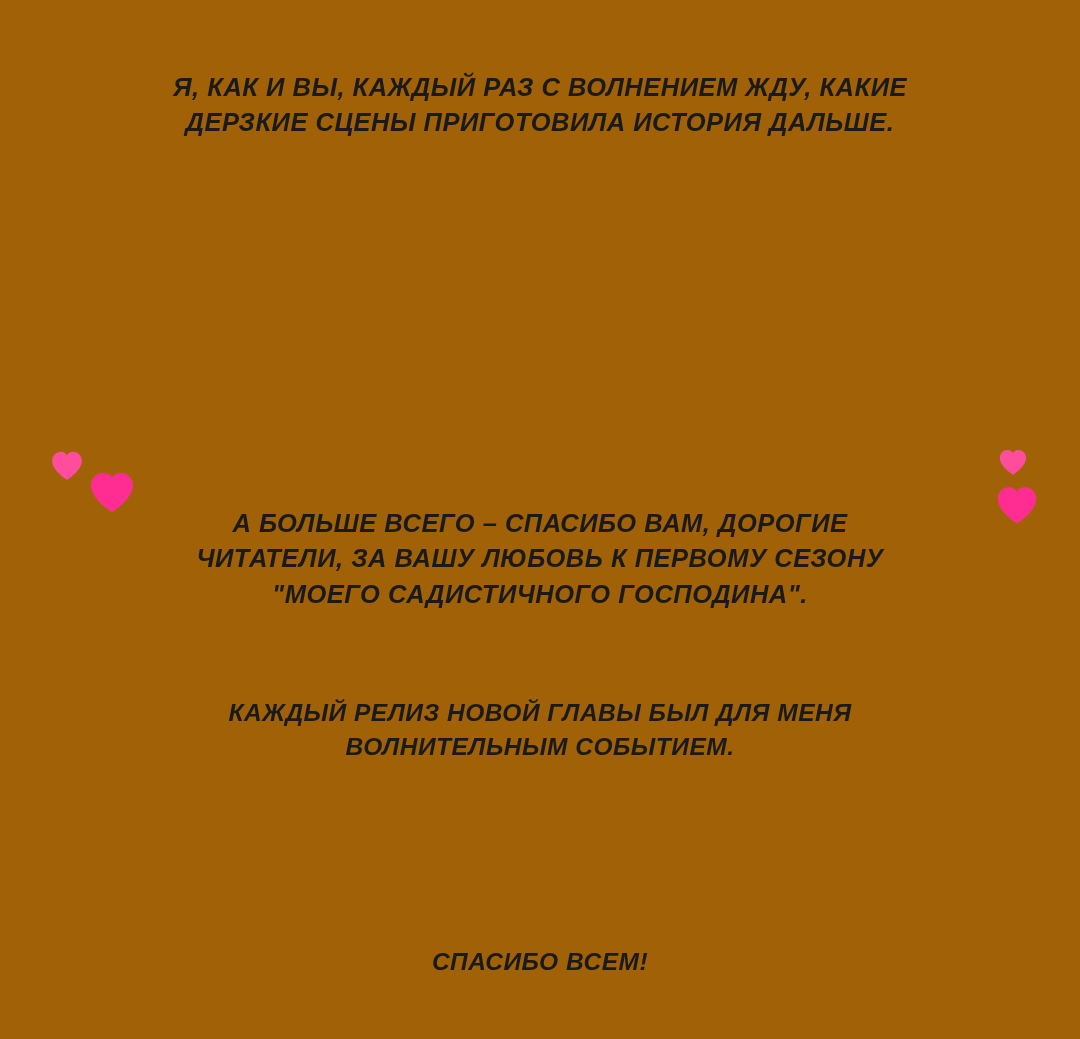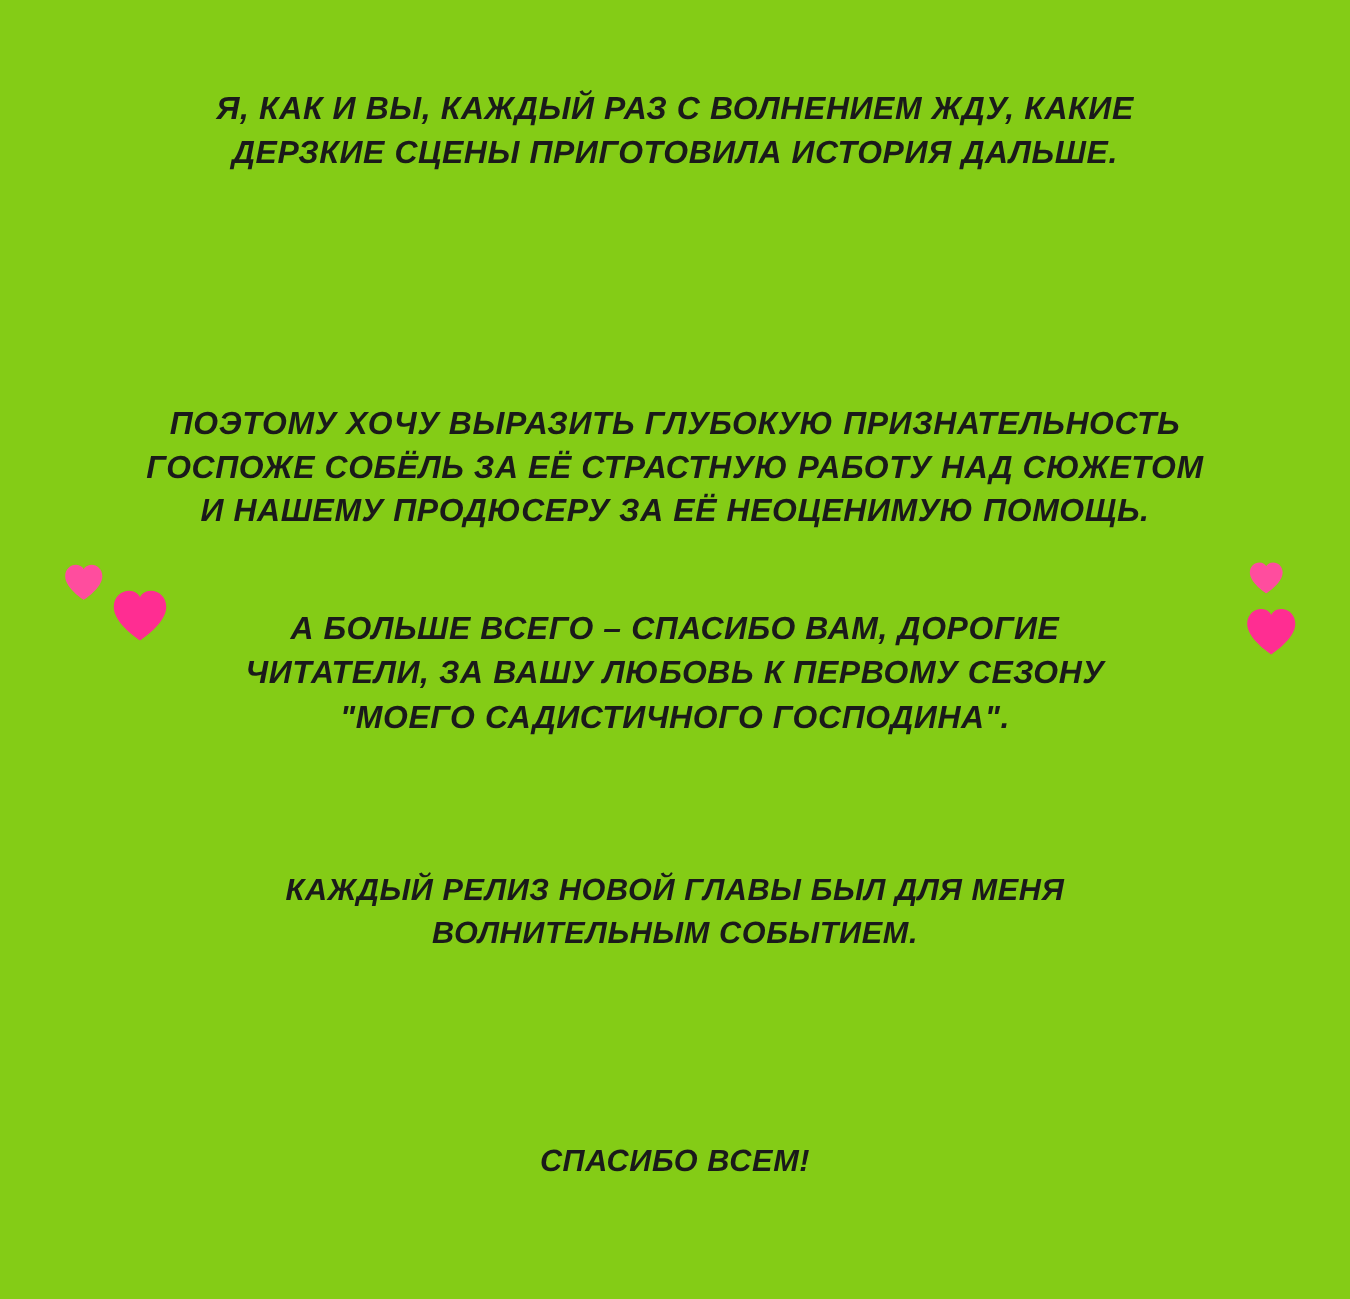--- a/index.html
+++ b/index.html
@@ -12,45 +12,45 @@
     height: 1039px;
     position: relative;
     overflow: hidden;
     font-family: "Liberation Sans", sans-serif;
   }
 
   .page {
     position: relative;
     width: 1080px;
     height: 1039px;
-    background: #84cc16;
+    background: #a16207;
   }
 
   .block {
     position: absolute;
     left: 0;
     width: 1080px;
     text-align: center;
     color: #1a1a1a;
     font-family: "Liberation Sans", sans-serif;
     font-weight: 700;
     font-style: italic;
     text-transform: uppercase;
     letter-spacing: 0.5px;
     line-height: 1.32;
     white-space: pre-line;
   }
 
   
   #para-1 { top: 44px;  font-size: 25.5px; line-height: 1.38; }
   #para-2 { top: 296px; font-size: 25.5px; line-height: 1.38; }
-  #para-3 { top: 460px; font-size: 25.5px; line-height: 1.40; }
+  #para-3 { top: 480px; font-size: 25.5px; line-height: 1.40; }
   #para-4 { top: 671px; font-size: 24.5px; line-height: 1.40; }
   #para-5 { top: 775px; font-size: 24.5px; line-height: 1.40; }
-  #para-6 { top: 888px; font-size: 24.5px; line-height: 1.40; }
+  #para-6 { top: 920px; font-size: 24.5px; line-height: 1.40; }
 
   
   .heart {
     position: absolute;
     display: block;
   }
   .heart svg { display: block; }
 
   #heart-left-small  { left: 50px;  top: 450px; }
   #heart-left-big    { left: 88px;  top: 470px; }
@@ -58,23 +58,20 @@
   #heart-right-big   { left: 995px; top: 485px; }
 </style>
 </head>
 <body>
 
 <div class="page">
 
   <p class="block" id="para-1">Я, КАК И ВЫ, КАЖДЫЙ РАЗ С ВОЛНЕНИЕМ ЖДУ, КАКИЕ
 ДЕРЗКИЕ СЦЕНЫ ПРИГОТОВИЛА ИСТОРИЯ ДАЛЬШЕ.</p>
 
-  <p class="block" id="para-2">ПОЭТОМУ ХОЧУ ВЫРАЗИТЬ ГЛУБОКУЮ ПРИЗНАТЕЛЬНОСТЬ
-ГОСПОЖЕ СОБЁЛЬ ЗА ЕЁ СТРАСТНУЮ РАБОТУ НАД СЮЖЕТОМ
-И НАШЕМУ ПРОДЮСЕРУ ЗА ЕЁ НЕОЦЕНИМУЮ ПОМОЩЬ.</p>
 
   <p class="block" id="para-3">А БОЛЬШЕ ВСЕГО – СПАСИБО ВАМ, ДОРОГИЕ
 ЧИТАТЕЛИ, ЗА ВАШУ ЛЮБОВЬ К ПЕРВОМУ СЕЗОНУ
 "МОЕГО САДИСТИЧНОГО ГОСПОДИНА".</p>
 
   <p class="block" id="para-4">КАЖДЫЙ РЕЛИЗ НОВОЙ ГЛАВЫ БЫЛ ДЛЯ МЕНЯ
 ВОЛНИТЕЛЬНЫМ СОБЫТИЕМ.</p>
 
 
   <p class="block" id="para-6">СПАСИБО ВСЕМ!</p>

